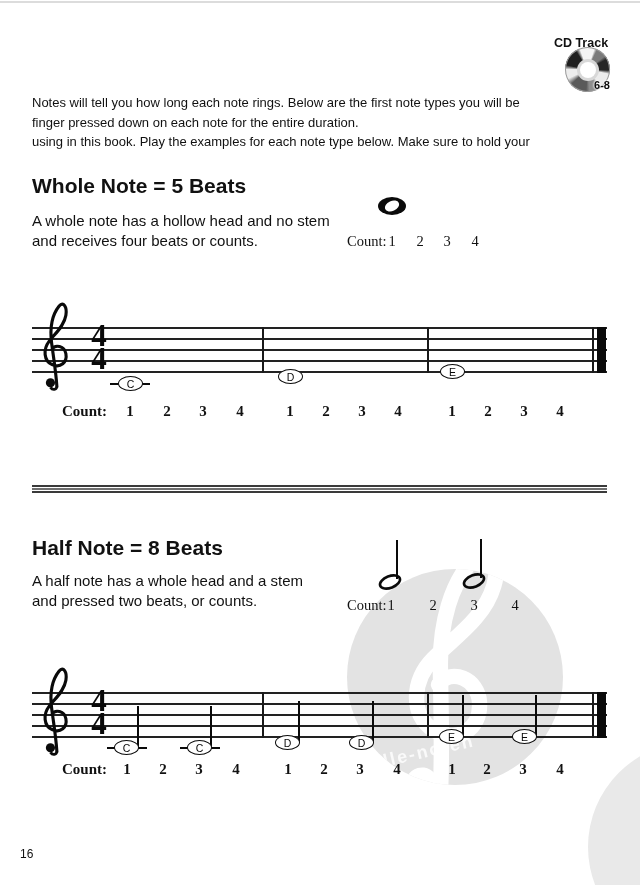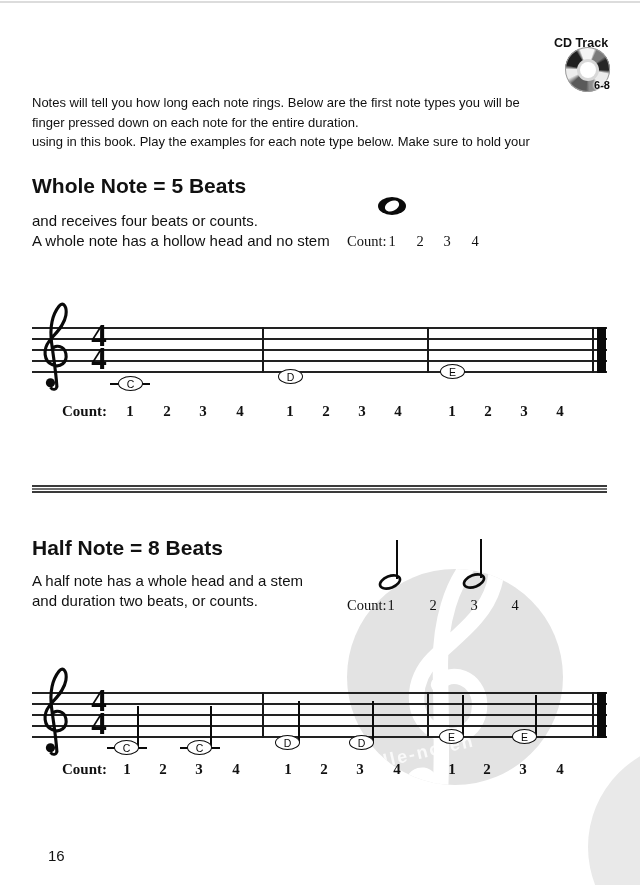--- a/index.html
+++ b/index.html
@@ -47,21 +47,21 @@
     background:linear-gradient(to bottom,#3a3a3a 0 1.6px,#fff 1.6px 3.2px,#6f6f6f 3.2px 4.6px,
       #fff 4.6px 6.2px,#3a3a3a 6.2px 8px,#fff 8px);}
   
   .wm-circle{left:347px;top:569px;width:216px;height:216px;border-radius:50%;
     background:#e3e3e3;overflow:hidden;z-index:0;}
   .wm-circle2{left:588px;top:742px;width:210px;height:210px;border-radius:50%;background:#e9e9e9;z-index:0;}
   .wm-text{position:absolute;left:22px;top:160px;width:220px;transform:rotate(-13deg);
     font-size:18px;font-weight:bold;letter-spacing:2px;color:rgba(255,255,255,0.8);}
   .content{position:absolute;left:0;top:0;width:100%;height:100%;z-index:1;}
   .scan-top{left:0;top:1px;width:640px;height:2px;background:#dcdcdc;}
-  .pagenum{left:48px;top:847px;font-size:15px;}
+  .pagenum{left:20px;top:847px;font-size:12px;}
 </style>
 </head>
 <body>
 
 <div class="page">
 
   <div class="abs wm-circle">
     <svg style="position:absolute;left:48px;top:-34px;transform:rotate(7deg);" width="112" height="280" viewBox="0 0 40 100">
       <path d="M21.5,94 C20.5,78 17.5,60 15.8,47 C14,33 15.5,17 24,6.5 C28.5,1 32.8,7.5 31.3,16.5 C29.3,28.5 19.5,36.5 13,45 C6.5,53.5 7,66 16.3,70.3 C25.5,74.5 33,67.5 31.3,58.5 C29.8,50 19.5,47.5 16,54" fill="none" stroke="#ffffff" stroke-width="5.5" stroke-linecap="round"></path>
       <circle cx="14.5" cy="90" r="6" fill="#ffffff"></circle>
@@ -81,22 +81,22 @@
     </div>
 
     <div class="abs intro">
       <span class="line">Notes will tell you how long each note rings. Below are the first note types you will be</span>
       <span class="line">finger pressed down on each note for the entire duration.</span>
       <span class="line">using in this book. Play the examples for each note type below. Make sure to hold your</span>
     </div>
 
     <div class="abs h2" style="top:174px;">Whole Note = 5 Beats</div>
     <div class="abs body-text" style="top:211px;">
+      <span class="line">A whole note has a hollow head and no stem</span>
       <span class="line">and receives four beats or counts.</span>
-      <span class="line">A whole note has a hollow head and no stem</span>
     </div>
 
     <svg class="abs" style="left:377px;top:196px;" width="30" height="20" viewBox="0 0 30 20">
       <ellipse cx="15" cy="10" rx="14" ry="9" fill="#0a0a0a"></ellipse>
       <ellipse cx="15" cy="10" rx="7.5" ry="5" fill="#ffffff" transform="rotate(-24 15 10)"></ellipse>
     </svg>
     <span class="abs ex-count-label" style="left:347px;top:233px;">Count:</span>
     <span class="abs ex-num" style="left:382px;top:233px;">1</span>
     <span class="abs ex-num" style="left:410px;top:233px;">2</span>
     <span class="abs ex-num" style="left:437px;top:233px;">3</span>
@@ -138,21 +138,21 @@
     <span class="abs st-num" style="left:442px;top:403px;">1</span>
     <span class="abs st-num" style="left:478px;top:403px;">2</span>
     <span class="abs st-num" style="left:514px;top:403px;">3</span>
     <span class="abs st-num" style="left:550px;top:403px;">4</span>
 
     <div class="abs divider"></div>
 
     <div class="abs h2" style="top:536px;">Half Note = 8 Beats</div>
     <div class="abs body-text" style="top:571px;">
       <span class="line">A half note has a whole head and a stem</span>
-      <span class="line">and duration two beats, or counts.</span>
+      <span class="line">and pressed two beats, or counts.</span>
     </div>
 
     <div class="abs exstem" style="left:396px;top:540px;"></div>
     <svg class="abs" style="left:377px;top:573px;" width="26" height="18" viewBox="0 0 26 18">
       <ellipse cx="13" cy="9" rx="10.5" ry="5.8" fill="none" stroke="#0a0a0a" stroke-width="2.6" transform="rotate(-21 13 9)"></ellipse>
     </svg>
     <div class="abs exstem" style="left:480px;top:539px;"></div>
     <svg class="abs" style="left:461px;top:572px;" width="26" height="18" viewBox="0 0 26 18">
       <ellipse cx="13" cy="9" rx="10.5" ry="5.8" fill="none" stroke="#0a0a0a" stroke-width="2.6" transform="rotate(-21 13 9)"></ellipse>
     </svg>

